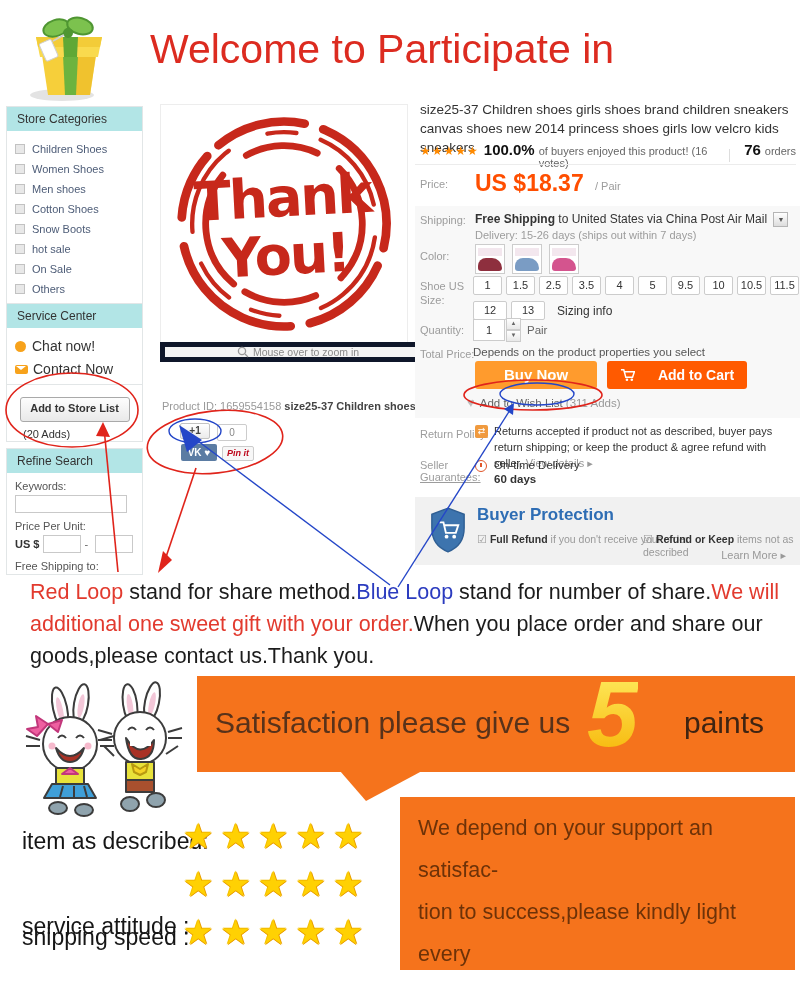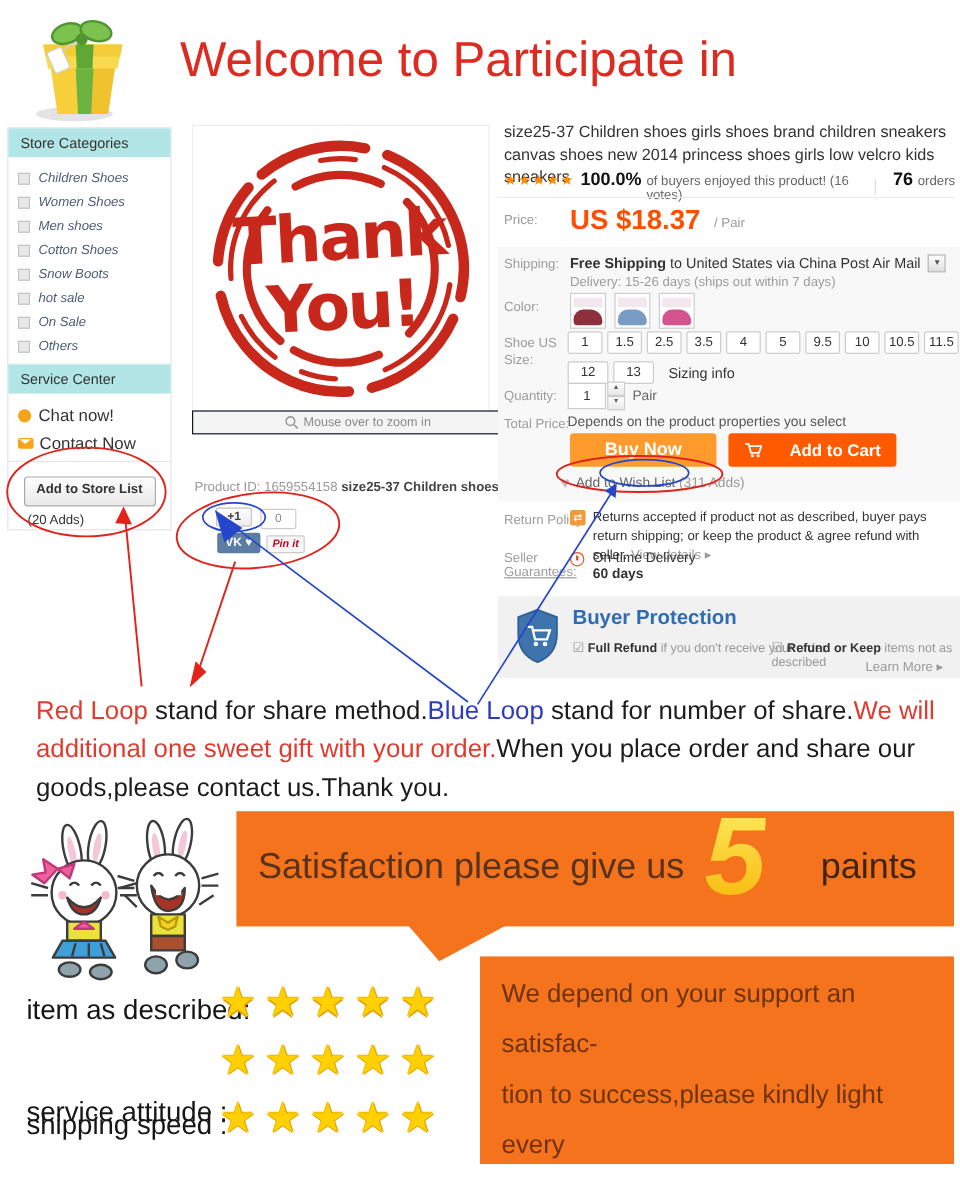--- a/index.html
+++ b/index.html
@@ -5,37 +5,37 @@
   html,body{margin:0;padding:0;background:#fff;}
   #page{position:relative;width:800px;height:984px;background:#fff;overflow:hidden;
         font-family:"Liberation Sans","DejaVu Sans",sans-serif;color:#333;}
   .abs{position:absolute;}
   
   #welcome{left:150px;top:26px;font-size:41px;color:#DC2B20;letter-spacing:0px;}
   
   .side-box{position:absolute;left:6px;width:137px;background:#fff;border:1px solid #e2e6e7;box-sizing:border-box;}
   .side-head{height:24px;background:#B2E5E6;font-size:12px;color:#333;line-height:24px;padding-left:10px;}
   .cat-list{list-style:none;margin:8px 0 10px 0;padding:0;}
-  .cat-list li{font-size:11px;color:#4d5c77;padding:4px 0 4px 8px;display:flex;align-items:center;cursor:pointer;font-style:italic;}
+  .cat-list li{font-size:11px;color:#4d5c77;padding:4px 0 4px 8px;display:flex;align-items:center;cursor:pointer;}
   .bullet{display:inline-block;width:8px;height:8px;background:#e8e8e8;border:1px solid #c2c2c2;margin-right:7px;}
   .svc-row{font-size:14px;color:#333;padding:4px 0 3px 8px;display:flex;align-items:center;cursor:pointer;}
   .chat-dot{display:inline-block;width:11px;height:11px;border-radius:50%;background:#F7A21B;margin-right:6px;}
   .mail-ico{display:inline-block;width:13px;height:9px;background:#F7A21B;border-radius:2px;margin-right:5px;position:relative;}
   .mail-ico:before{content:"";position:absolute;left:1px;top:1px;border-left:5px solid transparent;border-right:5px solid transparent;border-top:4px solid #fff;width:0;}
   #store-btn{display:block;margin:12px auto 4px auto;width:108px;height:23px;font-size:11px;font-weight:bold;color:#333;
              background:linear-gradient(#fdfdfd,#e9e9e9);border:1px solid #a9a9a9;border-radius:3px;line-height:21px;text-align:center;cursor:pointer;}
   #store-adds{font-size:11px;color:#333;padding:2px 0 8px 16px;}
   .rf-label{font-size:11px;color:#555;padding:7px 0 3px 8px;}
   .rf-input{margin-left:8px;width:112px;height:18px;border:1px solid #c9c9c9;background:#fff;box-sizing:border-box;}
   .rf-price{display:flex;align-items:center;margin-left:8px;font-size:11px;color:#333;font-weight:bold;}
   .rf-small{width:38px;height:18px;border:1px solid #c9c9c9;background:#fff;box-sizing:border-box;margin-left:4px;}
   .rf-dash{margin:0 3px;color:#666;font-weight:normal;}
   
   #stamp-box{left:160px;top:104px;width:246px;height:237px;border:1px solid #ededed;background:#fff;display:flex;align-items:center;justify-content:center;}
-  #zoom-bar{left:160px;top:342px;width:276px;height:20px;background:#f4f4f4;border:1px solid #0f172a;box-sizing:border-box;
+  #zoom-bar{left:160px;top:342px;width:276px;height:20px;background:#f4f4f4;border:5px solid #0f172a;box-sizing:border-box;
             font-size:10.5px;color:#8a8a8a;display:flex;align-items:center;justify-content:center;gap:4px;}
   #pid{left:162px;top:400px;width:256px;font-size:11px;color:#9a9a9a;white-space:nowrap;}
   #pid b{color:#444;}
   .share-btn{position:absolute;box-sizing:border-box;font-weight:bold;text-align:center;cursor:pointer;}
   #btn-plus1{left:180px;top:423px;width:30px;height:16px;border:1px solid #c3c3c3;border-radius:2px;background:linear-gradient(#fff,#ebebeb);font-size:10px;color:#444;line-height:14px;}
   #cnt0{left:217px;top:424px;width:30px;height:17px;border:1px solid #ccc;border-radius:2px;background:#fff;font-size:10px;color:#888;line-height:15px;font-weight:normal;}
   #btn-vk{left:181px;top:444px;width:36px;height:17px;border-radius:2px;background:#5B7CA3;color:#fff;font-size:10px;line-height:17px;}
   #btn-pin{left:222px;top:446px;width:32px;height:15px;border:1px solid #ccc;border-radius:2px;background:#f7f7f7;color:#BD081C;font-size:9px;font-style:italic;line-height:13px;}
   
   #title{left:420px;top:101px;width:376px;font-size:13.5px;color:#333;line-height:1.4;}
@@ -178,20 +178,34 @@
           <span>Contact Now</span>
         </div>
     </div>
   </div>
 
   <div class="side-box" style="top:384px;height:58px;">
     <div id="store-btn">Add to Store List</div>
     <div id="store-adds">(20 Adds)</div>
   </div>
 
+  <div class="side-box" style="top:448px;height:127px;overflow:hidden;">
+    <div class="side-head">Refine Search</div>
+    <div class="rf-label">Keywords:</div>
+    <div class="rf-input"></div>
+    <div class="rf-label">Price Per Unit:</div>
+    <div class="rf-price">
+      <span>US $</span>
+      <span class="rf-small"></span>
+      <span class="rf-dash">-</span>
+      <span class="rf-small"></span>
+    </div>
+    <div class="rf-label">Free Shipping to:</div>
+
+  </div>
 
   <div class="abs" id="stamp-box">
     <svg width="232" height="232" viewBox="0 0 240 240">
       <g stroke="#C7281B" fill="none" stroke-linecap="round">
         <circle cx="120" cy="120" r="106" stroke-width="9" stroke-dasharray="95 20 150 30 70 16" transform="rotate(24 120 120)"></circle>
         <circle cx="120" cy="120" r="95" stroke-width="4.5" stroke-dasharray="46 34 96 44 30 26" transform="rotate(-40 120 120)"></circle>
         <circle cx="120" cy="120" r="81" stroke-width="7" stroke-dasharray="125 32 76 28" transform="rotate(130 120 120)"></circle>
       </g>
       <g fill="#C7281B" font-family="DejaVu Sans, sans-serif" font-weight="bold" text-anchor="middle" transform="rotate(-3 120 120)">
         <text x="120" y="112" font-size="56" letter-spacing="-2">Thank</text>

